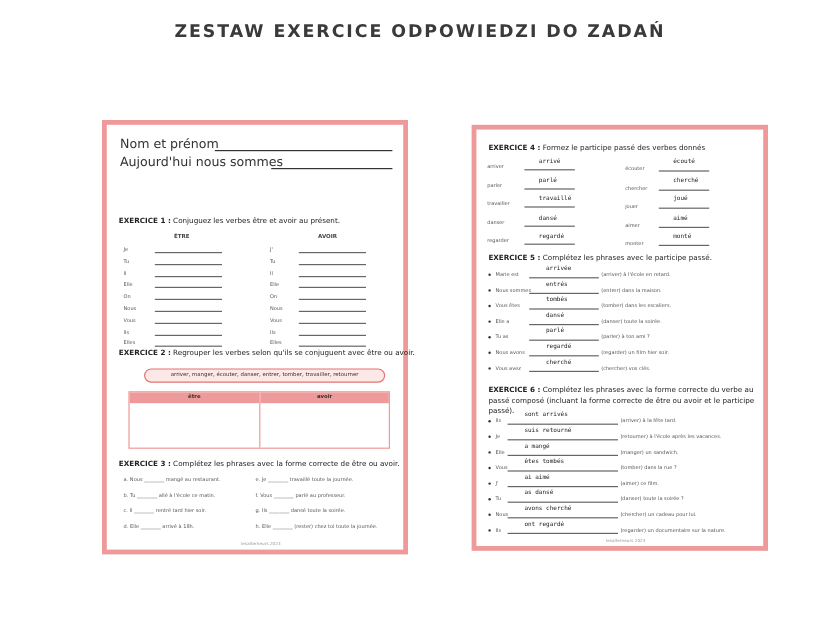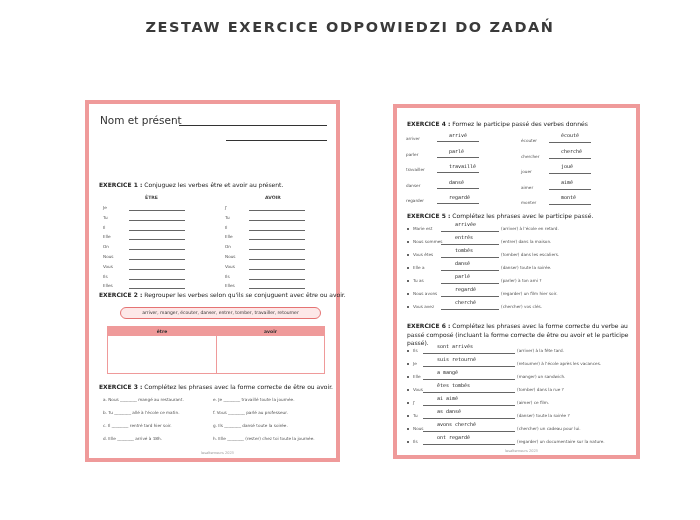--- a/index.html
+++ b/index.html
@@ -24,22 +24,23 @@
   .tbl .vl{position:absolute;left:108px;top:0;width:0;height:46px;border-left:1px solid #ef9a9a;}
   .footer{font-size:3.5px;color:#999;}
   .bullet{position:absolute;width:2.4px;height:2.4px;border-radius:50%;background:#333;}
 </style>
 </head>
 <body>
 
 <div class="main-title">ZESTAW EXERCICE ODPOWIEDZI DO ZADAŃ</div>
 
 <div class="page page1">
-  <span class="abs nm" style="left:11px;top:10px;">Nom et présent</span>
+  <span class="abs nm" style="left:11px;top:10px;">Nom et prénom</span>
   <div class="nm-line" style="left:90px;top:21px;width:148px;"></div>
+  <span class="abs nm" style="left:11px;top:25px;">Aujourd'hui nous sommes</span>
   <div class="nm-line" style="left:137px;top:36px;width:101px;"></div>
 
 
   <div class="abs ex" style="left:10px;top:77px;">
     <b>EXERCICE 1 :</b> <span>Conjuguez les verbes être et avoir au présent.</span>
   </div>
   <span class="abs small" style="left:56px;top:91px;font-weight:bold;">ÊTRE</span>
   <span class="abs small" style="left:176px;top:91px;font-weight:bold;">AVOIR</span>
   <div id="p1ex1">
       <span class="abs tiny" style="left:14px;top:101px;">Je</span>

